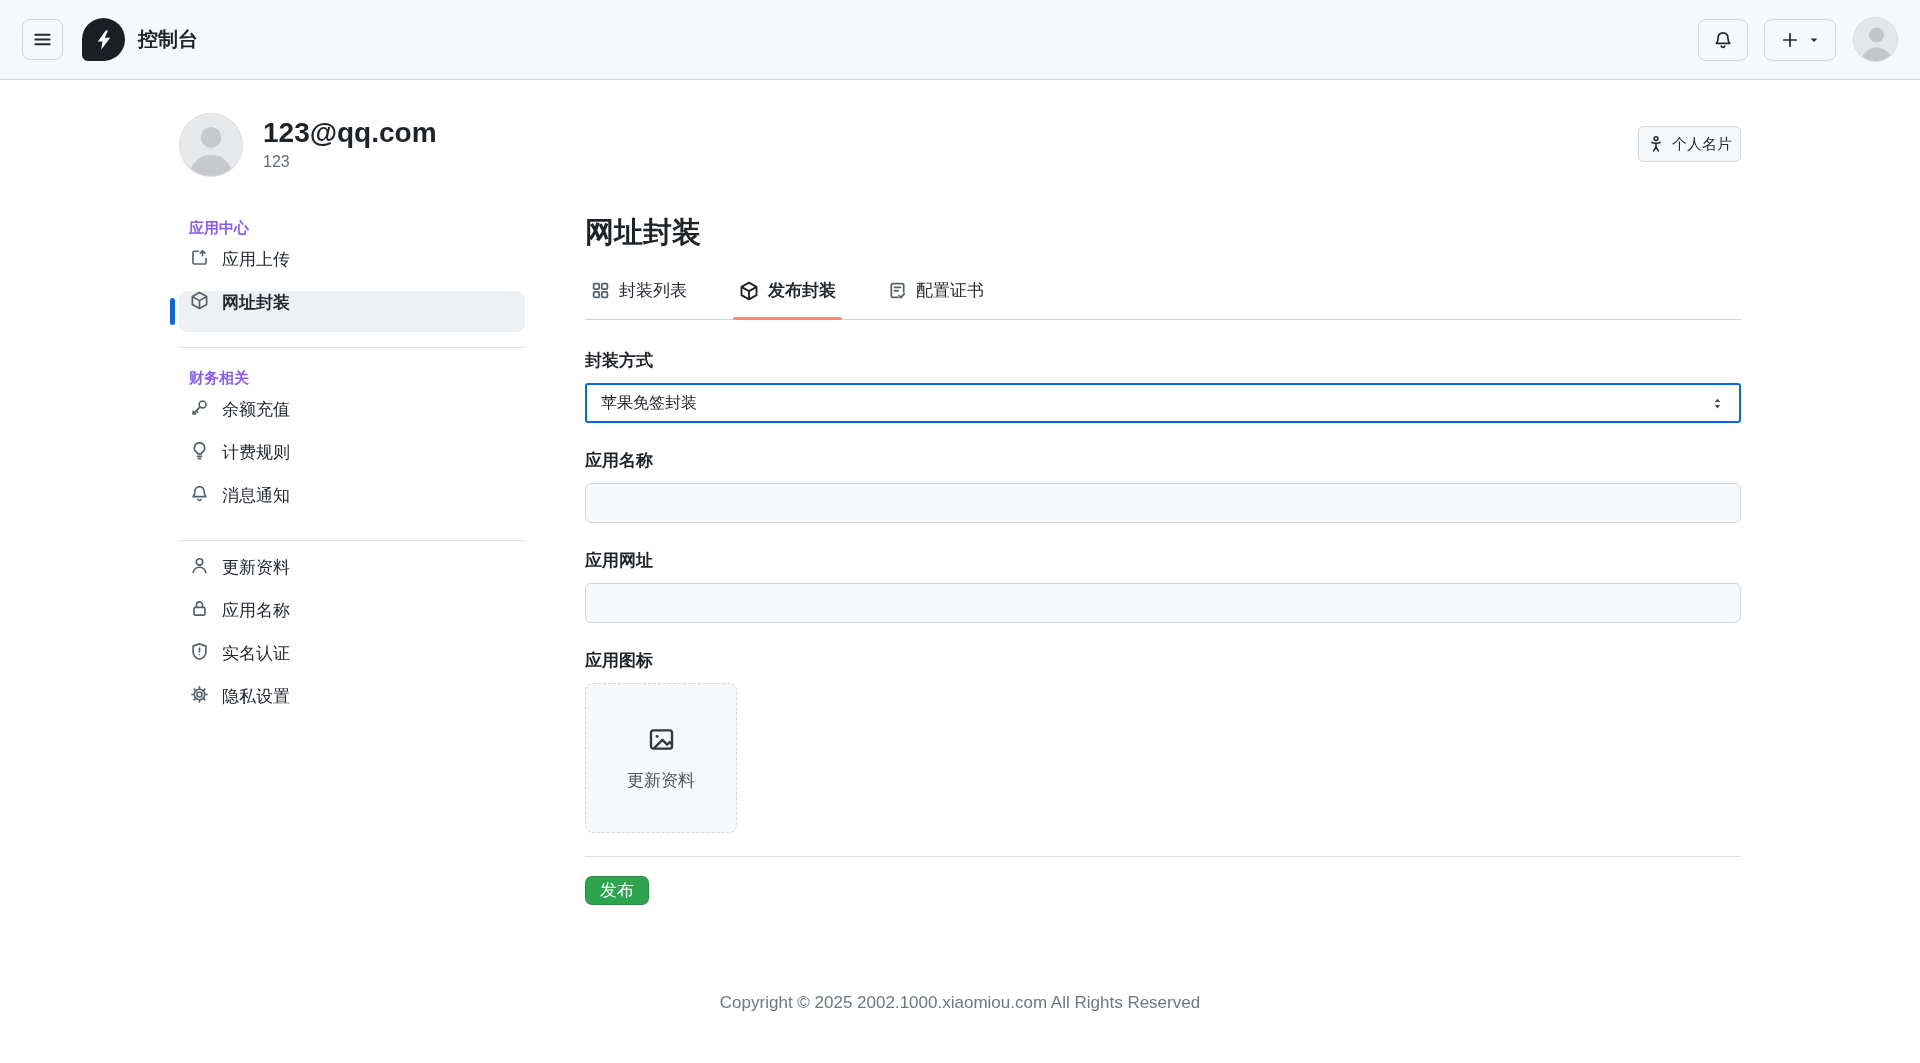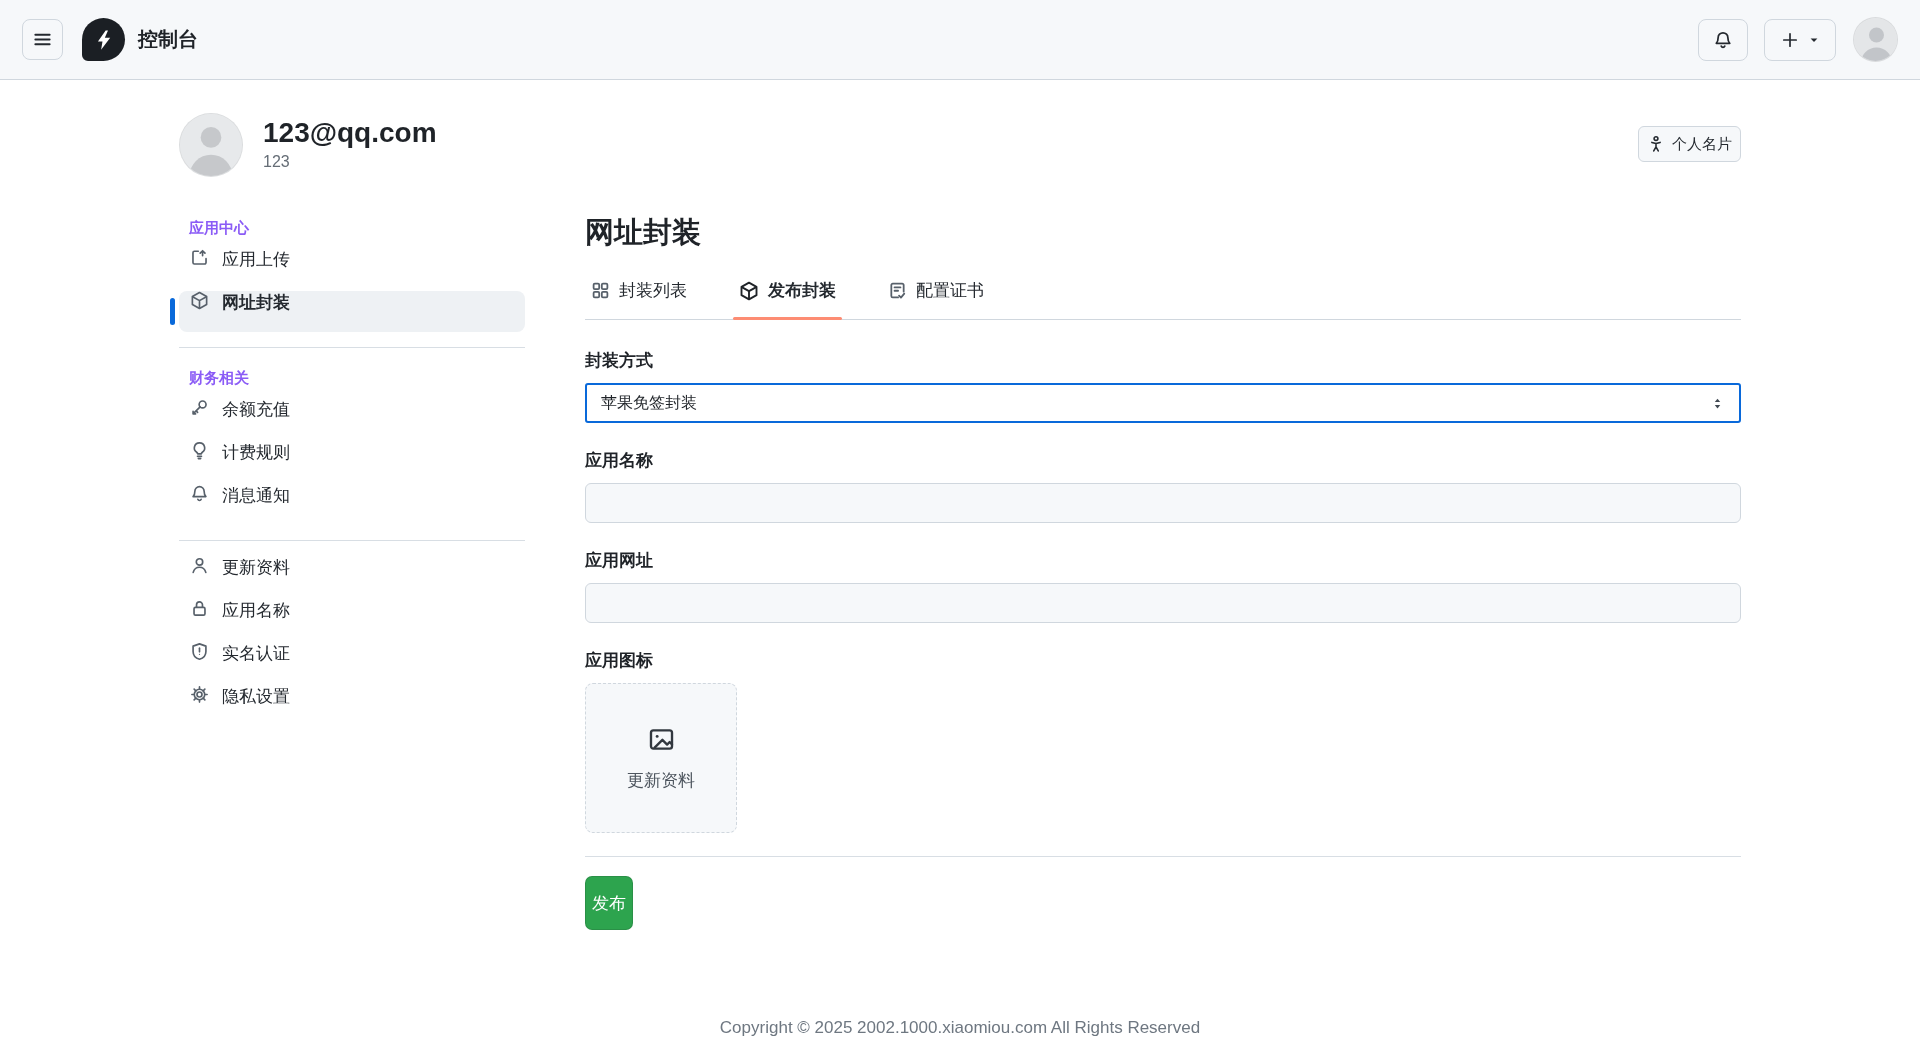--- a/index.html
+++ b/index.html
@@ -99,21 +99,21 @@
   }
   .upload-box {
     width:152px; height:150px; border:1px dashed #d0d7de; border-radius:8px;
     background:#f6f8fa; display:flex; flex-direction:column; align-items:center;
     justify-content:center; gap:15px; cursor:pointer;
   }
   .upload-box .ico { color:#32383f; display:flex; }
   .upload-text { font-size:17px; color:#4d555e; }
   .form-divider { border:none; border-top:1px solid #d8dee4; margin-top:23px; }
   .publish-btn {
-    margin-top:19px; height:54px; padding:0 6px; background:#2da44e; color:#ffffff;
+    margin-top:19px; height:29px; padding:0 14px; background:#2da44e; color:#ffffff;
     border:1px solid rgba(27,31,36,.15); border-radius:7px; font-size:17px; font-weight:500;
     cursor:pointer; font-family:"Liberation Sans","DejaVu Sans",sans-serif;
   }
   
   .footer { text-align:center; margin-top:88px; padding-bottom:60px; font-size:17px; color:#6e7781; }
   svg { display:block; }
 </style>
 </head>
 <body>
 

